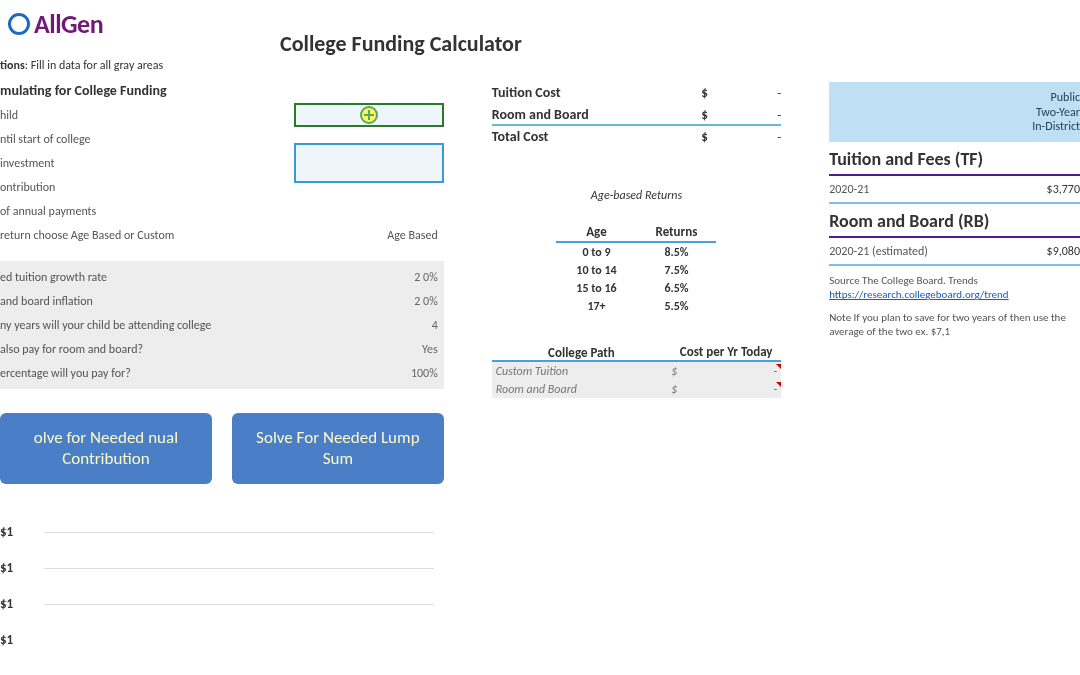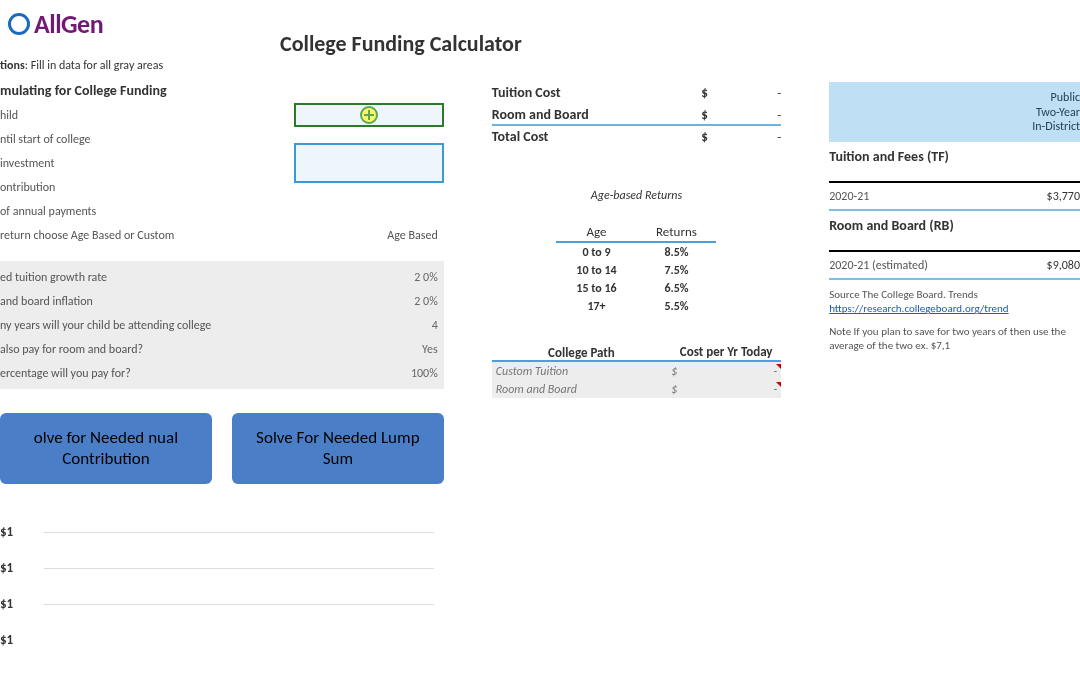--- a/index.html
+++ b/index.html
@@ -32,51 +32,51 @@
 
   .cursor { width: 18px; height: 18px; border-radius: 50%; background: #fff46a; border: 2px solid #5a5; display:flex; align-items:center; justify-content:center; }
   .cursor::before, .cursor::after { content:''; position:absolute; background:#5a5; }
   .cursor::before { width:10px; height:2px; }
   .cursor::after { width:2px; height:10px; }
 
   .assume-block { background: #ededed; margin-top: 14px; padding: 4px 0; }
   .assume-block .row .value { color:#666; }
 
   .btn-row { display:flex; gap:20px; margin-top:24px; }
-  .btn { background: #4a7fc7; color:#000000; font-size:17px; padding: 14px 24px; border-radius:6px; text-align:center; flex:1; cursor:pointer; line-height:1.25; }
+  .btn { background: #4a7fc7; color:#fef9c3; font-size:17px; padding: 14px 24px; border-radius:6px; text-align:center; flex:1; cursor:pointer; line-height:1.25; }
 
   .cost-table { width: 100%; }
   .cost-table .cr { display:flex; align-items:center; height:22px; border-bottom: 1px solid transparent; }
   .cost-table .cr.underline { border-bottom: 2px solid #6bb3e0; }
   .cost-table .cr .clabel { flex:1; font-weight:bold; font-size:14px; }
   .cost-table .cr .ccur { width: 40px; font-weight:bold; }
   .cost-table .cr .cval { width: 40px; text-align:right; }
 
   .age-returns { margin-top: 40px; text-align:center; }
   .age-returns .artitle { font-style: italic; font-size:12px; margin-bottom:20px; }
   .ar-table { display:inline-block; }
-  .ar-hdr { display:flex; font-weight:normal; font-size:13px; border-bottom:2px solid #4aa0d8; }
+  .ar-hdr { display:flex; font-weight:bold; font-size:13px; border-bottom:2px solid #4aa0d8; }
   .ar-hdr div, .ar-row div { width:80px; padding:2px 4px; }
   .ar-row { display:flex; font-size:12px; font-weight:bold; }
 
   .college-path { margin-top: 30px; }
   .cp-hdr { display:flex; font-weight:bold; font-size:13px; border-bottom:2px solid #4aa0d8; }
   .cp-hdr .c1 { flex:1; text-align:center; }
   .cp-hdr .c2 { width:110px; text-align:center; line-height:1.1; }
   .cp-row { display:flex; font-size:12px; font-style:italic; color:#777; background:#ededed; height:18px; align-items:center; }
   .cp-row .c1 { flex:1; padding-left:4px; }
   .cp-row .c2 { width:60px; }
   .cp-row .c3 { width:50px; text-align:right; padding-right:4px; position:relative;}
   .cp-row .c3::after{content:''; position:absolute; right:0; top:0; width:0;height:0;border-left:5px solid transparent;border-top:5px solid #c00;}
 
   .side-panel { }
   .sp-header { background:#bfe0f4; height:60px; display:flex; align-items:center; justify-content:flex-end; text-align:right; font-size:12px; color:#3a6; color:#2a4b5a; }
   .sp-header div { line-height:1.2; color:#245; }
   .sp-section { margin-top:6px; }
-  .sp-title { font-weight:bold; font-size:14px; border-bottom:2px solid #000000; padding-bottom:16px; }
+  .sp-title { font-weight:bold; font-size:18px; border-bottom:2px solid #4c1d95; padding-bottom:4px; }
   .sp-row { display:flex; font-size:12px; padding:6px 0; border-bottom:2px solid #7cc0e8; }
   .sp-row .y { flex:1; color:#555; }
   .sp-row .v { width:60px; text-align:right; }
   .sp-note { font-size:11px; color:#555; margin-top:8px; line-height:1.3; }
   .sp-note a { color:#1a5bbd; text-decoration:underline; }
 
   .chart { margin-top: 40px; height: 140px; position: relative; padding-left: 24px; }
   .chart .tick { position:absolute; left:0; font-weight:bold; font-size:13px; }
   .chart .grid { position:absolute; left:44px; right:10px; border-top:1px solid #ddd; }
 </style>

